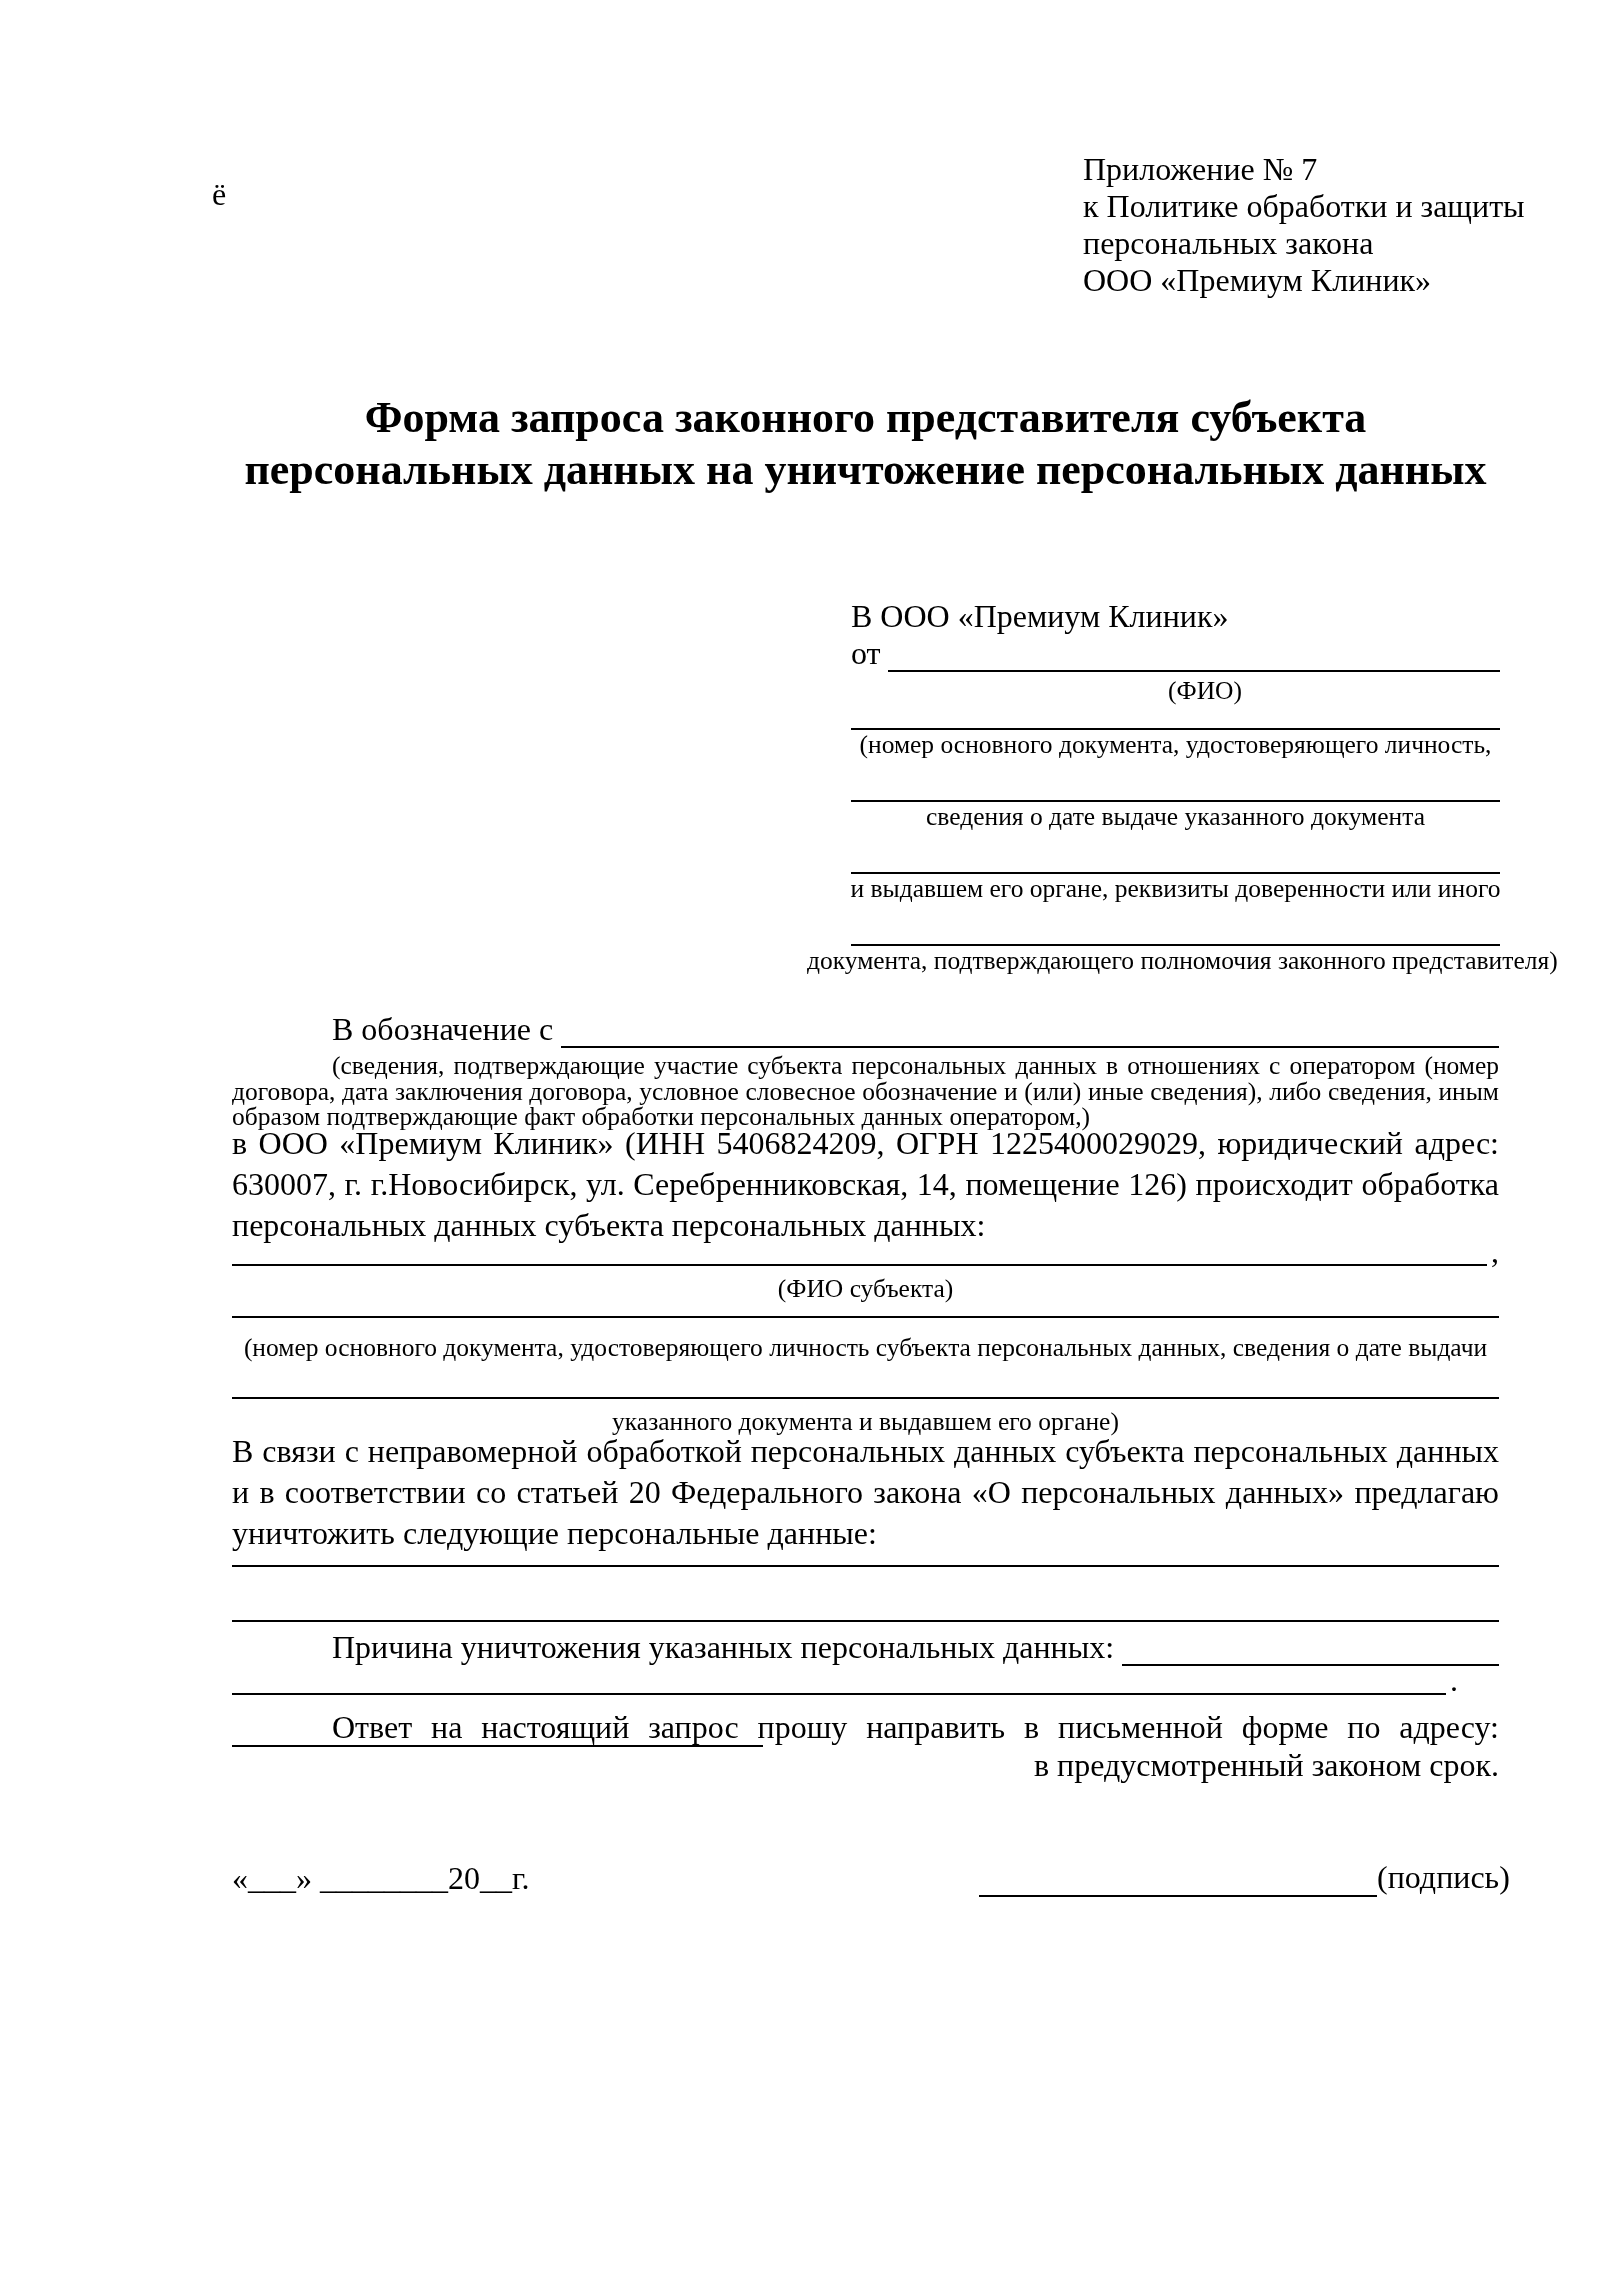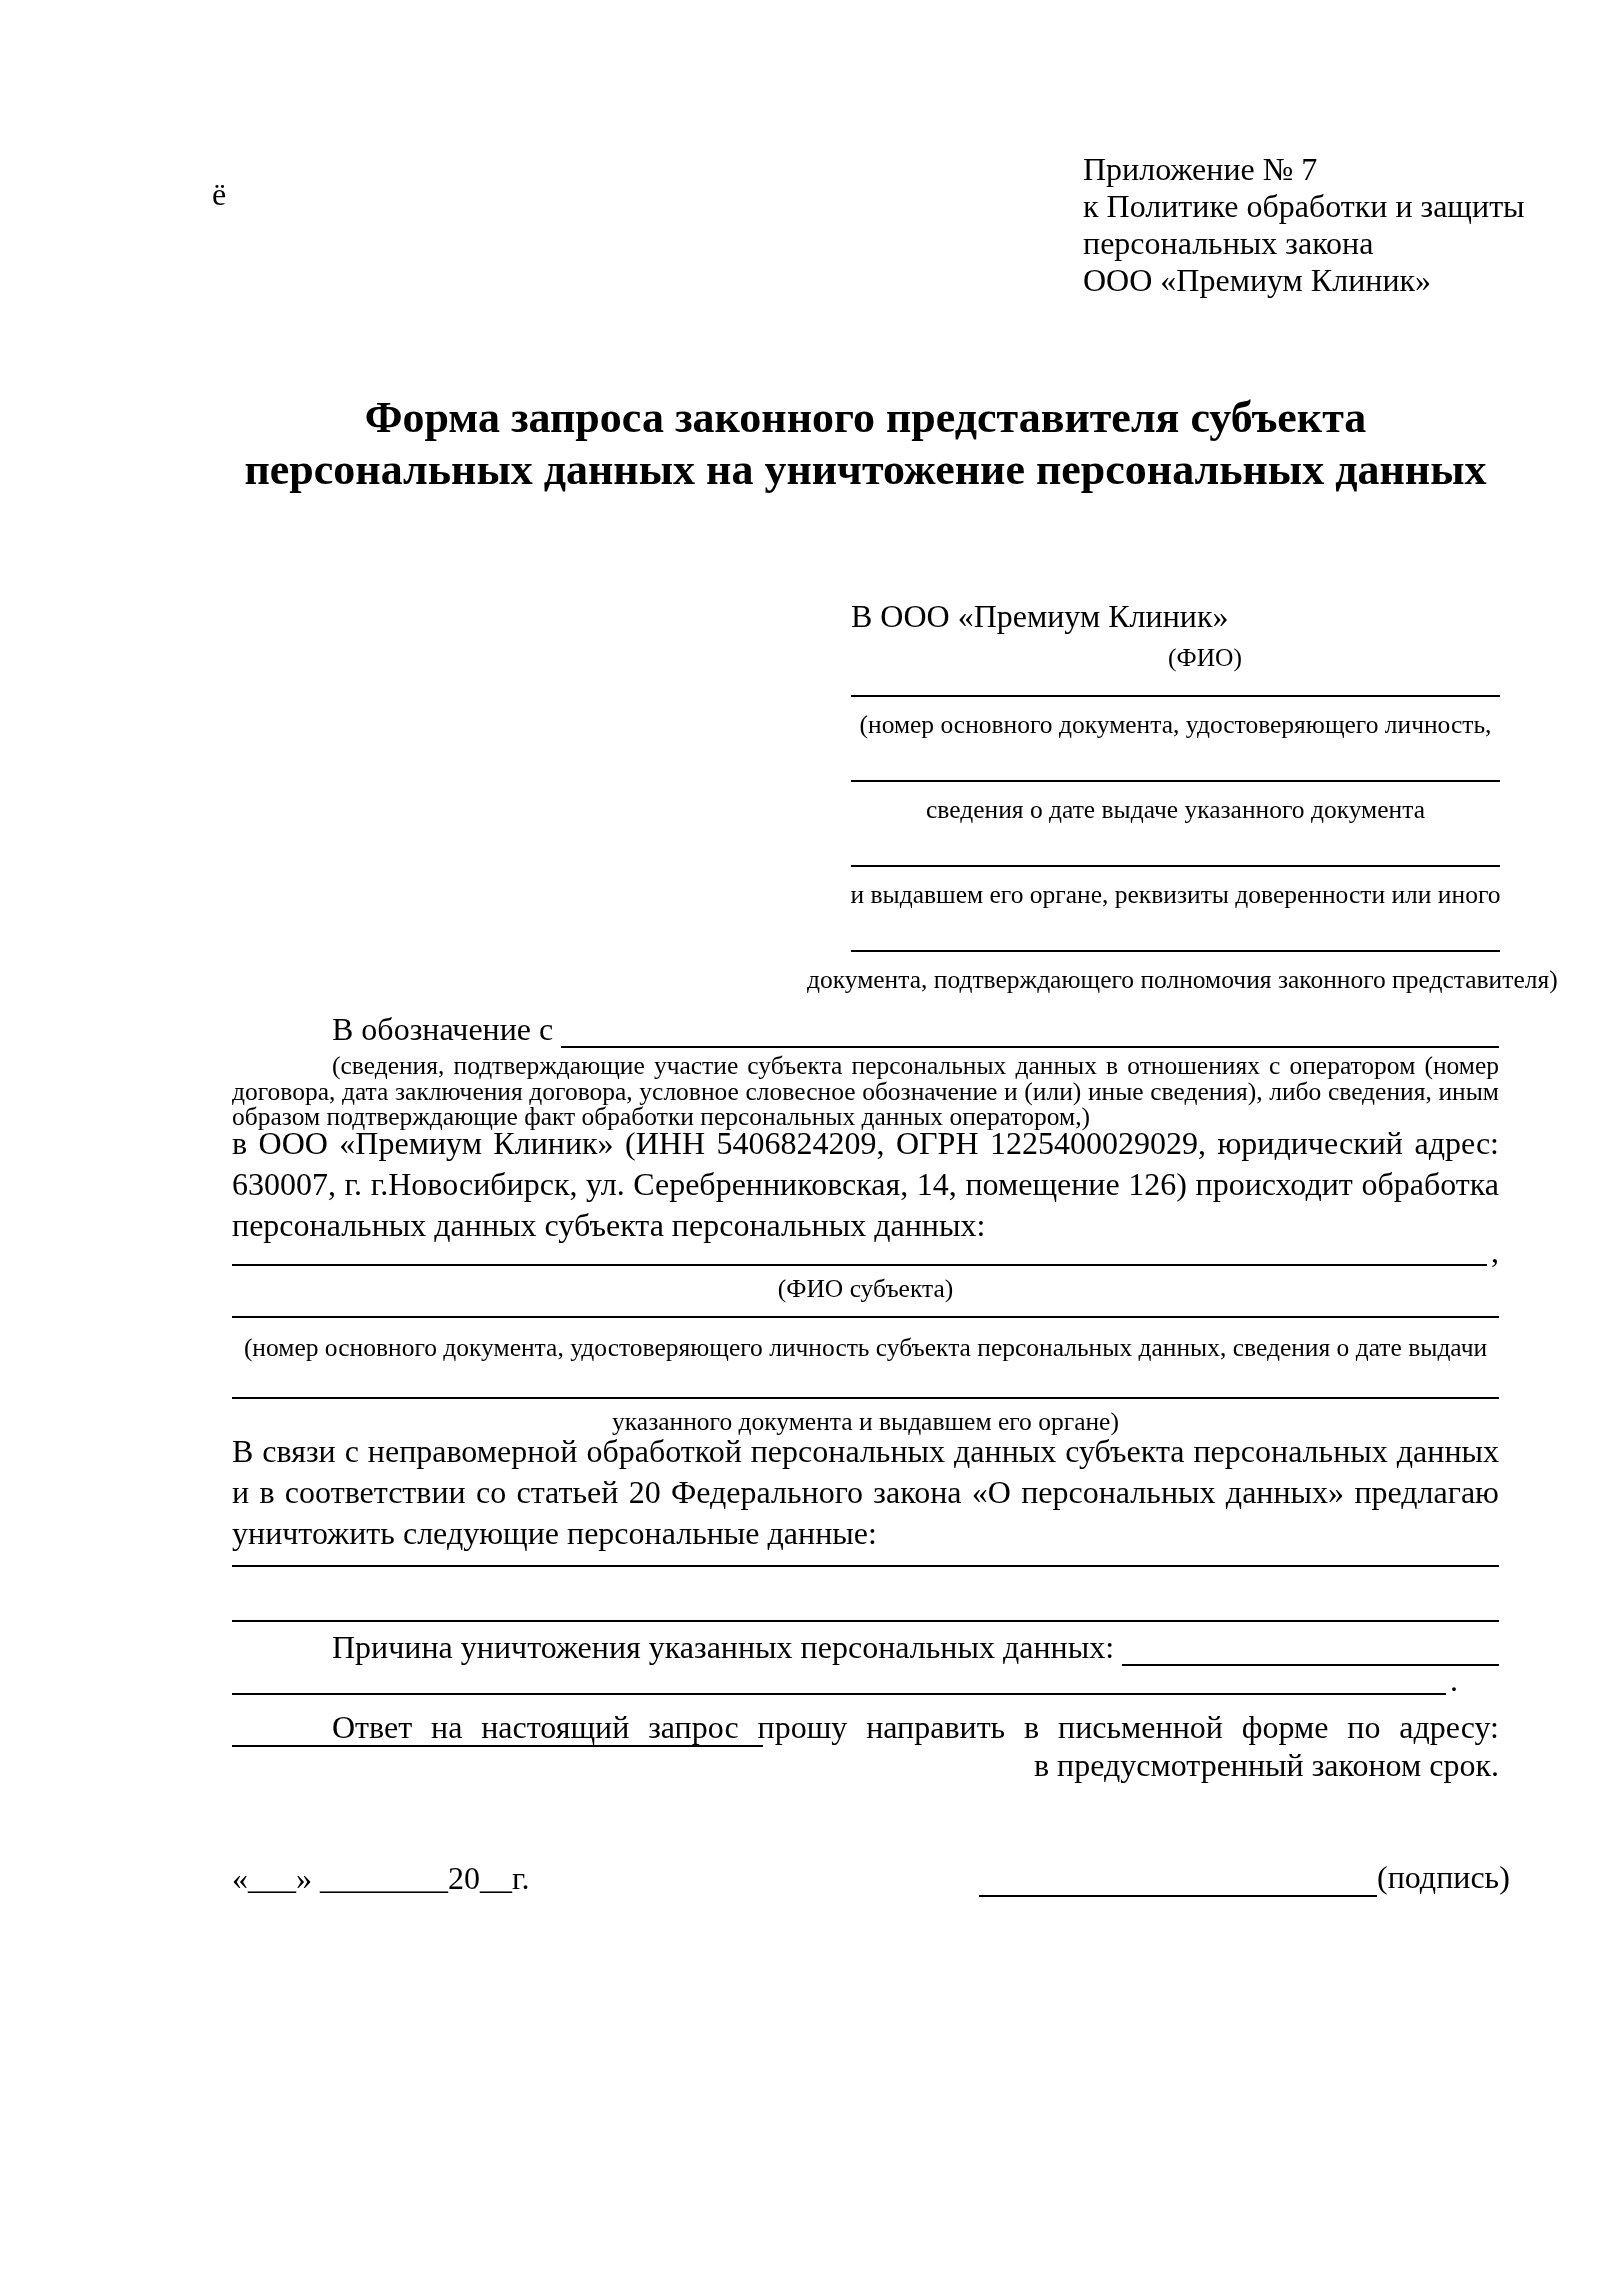--- a/index.html
+++ b/index.html
@@ -52,21 +52,21 @@
     flex: 1;
     align-self: stretch;
     border-bottom: 2.9px solid #000;
     margin-left: 7.8px;
   }
   .addr-cap {
     font-size: 25.5px;
     line-height: 29px;
     text-align: center;
     white-space: nowrap;
-    margin: 13px -44px;
+    margin: 0 -44px;
   }
   .fio-cap { margin-top: 3.9px; padding-left: 59px; }
   .addr-line {
     border-bottom: 2.9px solid #000;
     height: 0;
     margin-top: 23.5px;
   }
   .addr-line.gap { margin-top: 41px; }
 
   .flex-row {
@@ -163,20 +163,24 @@
     <div>Приложение № 7</div>
     <div>к Политике обработки и защиты</div>
     <div>персональных закона</div>
     <div>ООО «Премиум Клиник»</div>
   </div>
 
   <div class="abs col title">Форма запроса законного представителя субъекта персональных данных на уничтожение персональных данных</div>
 
   <div class="abs addressee">
     <div class="addr-to">В ООО «Премиум Клиник»</div>
+    <div class="from-row">
+      <span>от</span>
+      <span class="blank-fill"></span>
+    </div>
     <div class="addr-cap fio-cap">(ФИО)</div>
     <div class="addr-line"></div>
     <div class="addr-cap">(номер основного документа, удостоверяющего личность,</div>
     <div class="addr-line gap"></div>
     <div class="addr-cap">сведения о дате выдаче указанного документа</div>
     <div class="addr-line gap"></div>
     <div class="addr-cap">и выдавшем его органе, реквизиты доверенности или иного</div>
     <div class="addr-line gap"></div>
     <div class="addr-cap">документа, подтверждающего полномочия законного представителя)</div>
   </div>

